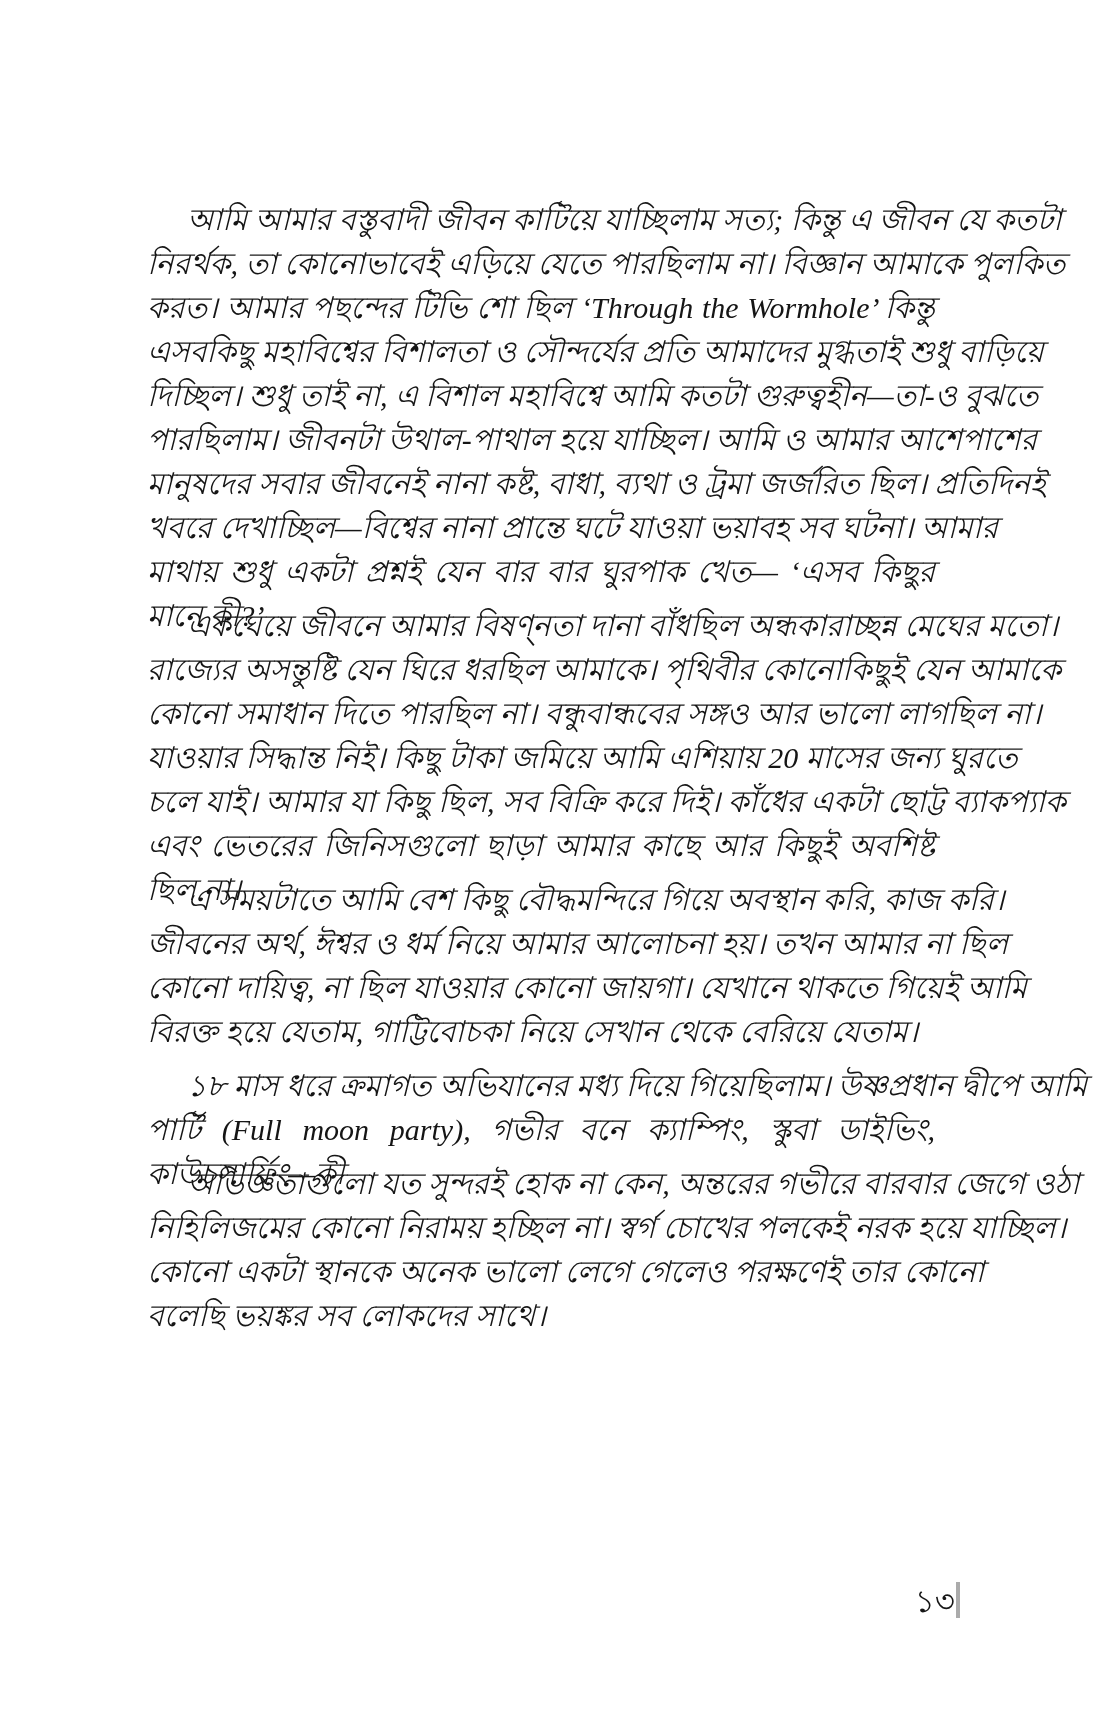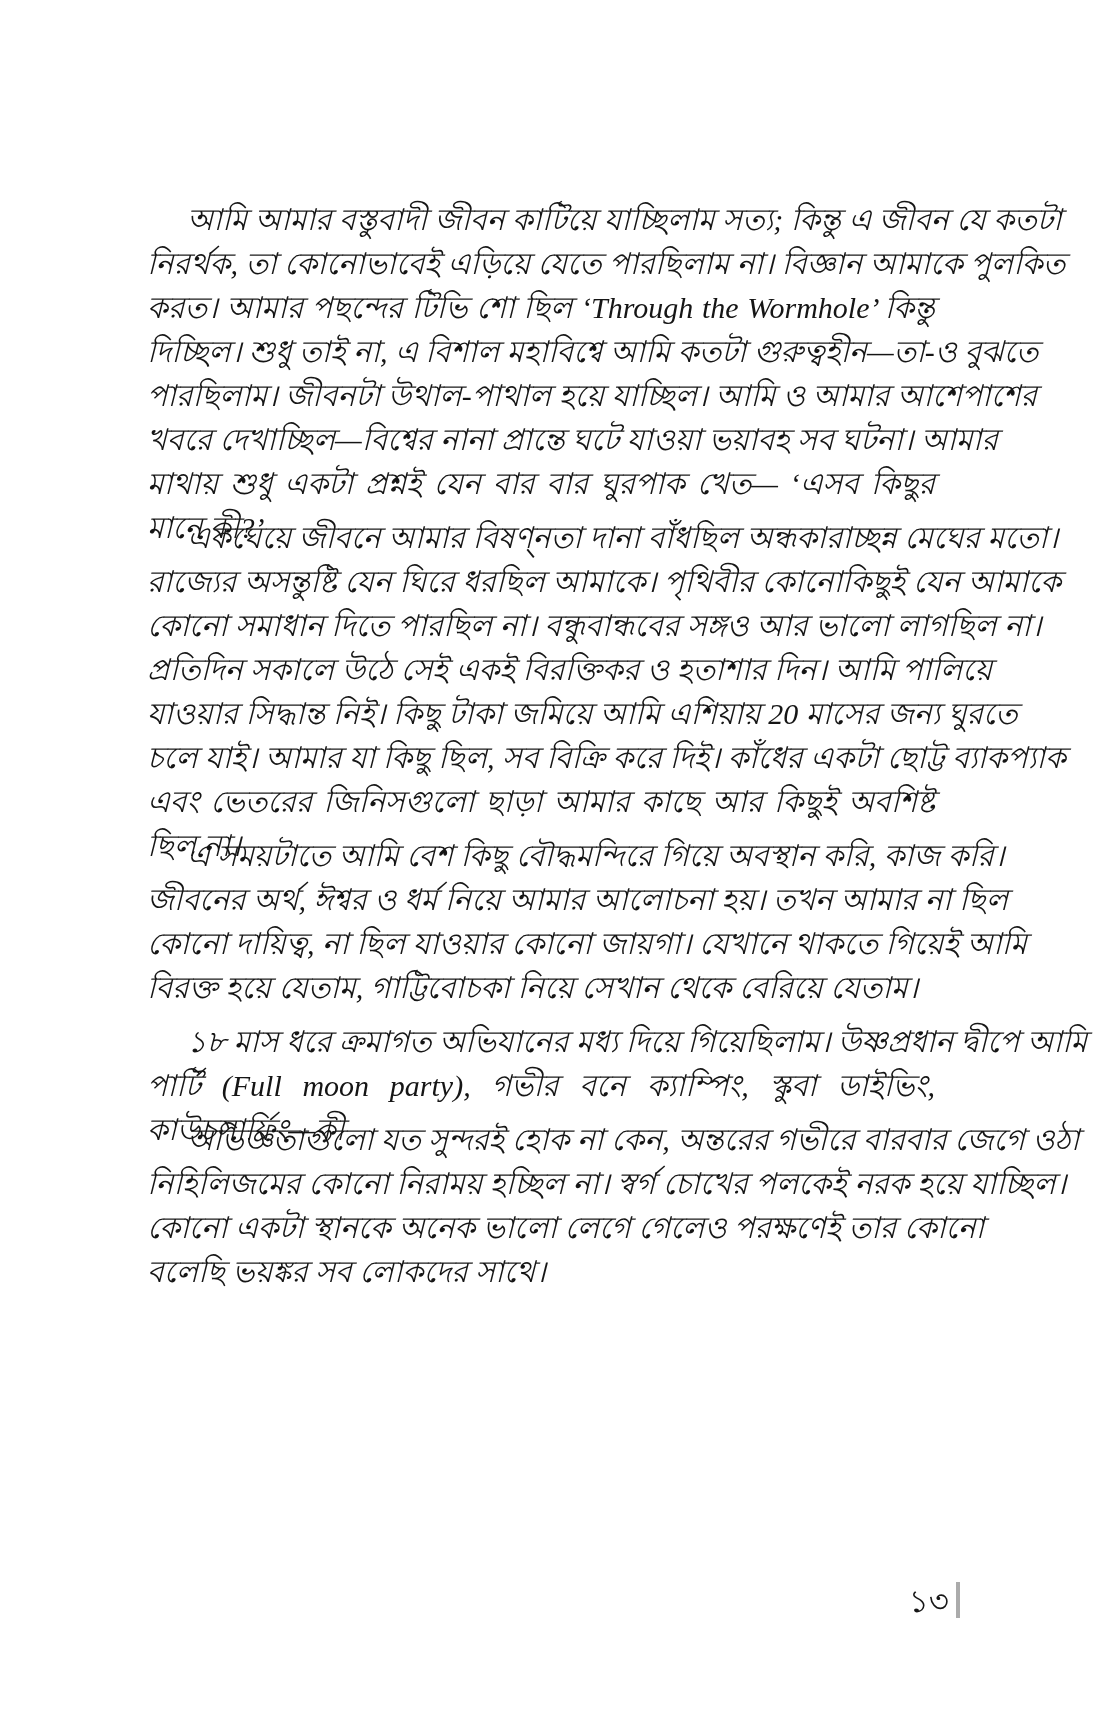--- a/index.html
+++ b/index.html
@@ -45,21 +45,21 @@
     text-align-last: left;
     white-space: normal;
   }
   .page-footer {
     position: absolute;
     top: 1582px;
     left: 860px;
     width: 100px;
     display: flex;
     justify-content: flex-end;
-    gap: 7px;
+    gap: 1px;
   }
   .page-number {
     font-size: 31px;
     line-height: 40px;
     color: #161616;
   }
   .page-number-rule {
     width: 4px;
     height: 36px;
     background: #ababab;
@@ -67,30 +67,31 @@
 </style>
 </head>
 <body>
 
 <div class="page">
   <div class="text-block">
       <div class="para">
         <div class="line">আমি আমার বস্তুবাদী জীবন কাটিয়ে যাচ্ছিলাম সত্য; কিন্তু এ জীবন যে কতটা</div>
         <div class="line">নিরর্থক, তা কোনোভাবেই এড়িয়ে যেতে পারছিলাম না। বিজ্ঞান আমাকে পুলকিত</div>
         <div class="line">করত। আমার পছন্দের টিভি শো ছিল ‘Through the Wormhole’ কিন্তু</div>
+        <div class="line">এসবকিছু মহাবিশ্বের বিশালতা ও সৌন্দর্যের প্রতি আমাদের মুগ্ধতাই শুধু বাড়িয়ে</div>
         <div class="line">দিচ্ছিল। শুধু তাই না, এ বিশাল মহাবিশ্বে আমি কতটা গুরুত্বহীন—তা-ও বুঝতে</div>
         <div class="line">পারছিলাম। জীবনটা উথাল-পাথাল হয়ে যাচ্ছিল। আমি ও আমার আশেপাশের</div>
+        <div class="line">মানুষদের সবার জীবনেই নানা কষ্ট, বাধা, ব্যথা ও ট্রমা জর্জরিত ছিল। প্রতিদিনই</div>
         <div class="line">খবরে দেখাচ্ছিল—বিশ্বের নানা প্রান্তে ঘটে যাওয়া ভয়াবহ সব ঘটনা। আমার</div>
         <div class="line">মাথায় শুধু একটা প্রশ্নই যেন বার বার ঘুরপাক খেত— ‘এসব কিছুর মানে কী?’</div>
       </div>
       <div class="para">
         <div class="line">একঘেয়ে জীবনে আমার বিষণ্নতা দানা বাঁধছিল অন্ধকারাচ্ছন্ন মেঘের মতো।</div>
         <div class="line">রাজ্যের অসন্তুষ্টি যেন ঘিরে ধরছিল আমাকে। পৃথিবীর কোনোকিছুই যেন আমাকে</div>
         <div class="line">কোনো সমাধান দিতে পারছিল না। বন্ধুবান্ধবের সঙ্গও আর ভালো লাগছিল না।</div>
-        <div class="line">প্রতিদিন সকালে উঠে সেই একই বিরক্তিকর ও হতাশার দিন। আমি পালিয়ে</div>
         <div class="line">যাওয়ার সিদ্ধান্ত নিই। কিছু টাকা জমিয়ে আমি এশিয়ায় 20 মাসের জন্য ঘুরতে</div>
         <div class="line">চলে যাই। আমার যা কিছু ছিল, সব বিক্রি করে দিই। কাঁধের একটা ছোট্ট ব্যাকপ্যাক</div>
         <div class="line">এবং ভেতরের জিনিসগুলো ছাড়া আমার কাছে আর কিছুই অবশিষ্ট ছিল না।</div>
       </div>
       <div class="para">
         <div class="line">এ সময়টাতে আমি বেশ কিছু বৌদ্ধমন্দিরে গিয়ে অবস্থান করি, কাজ করি।</div>
         <div class="line">জীবনের অর্থ, ঈশ্বর ও ধর্ম নিয়ে আমার আলোচনা হয়। তখন আমার না ছিল</div>
         <div class="line">কোনো দায়িত্ব, না ছিল যাওয়ার কোনো জায়গা। যেখানে থাকতে গিয়েই আমি</div>
         <div class="line">বিরক্ত হয়ে যেতাম, গাট্টিবোচকা নিয়ে সেখান থেকে বেরিয়ে যেতাম।</div>
       </div>

